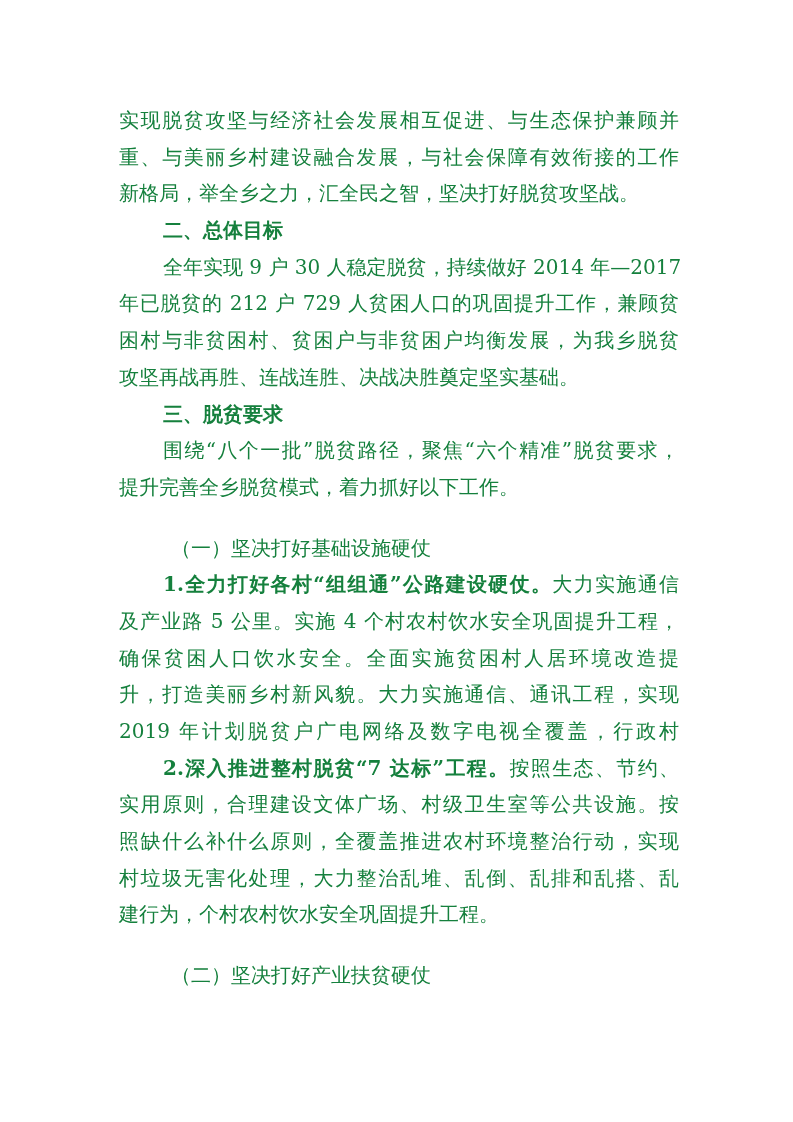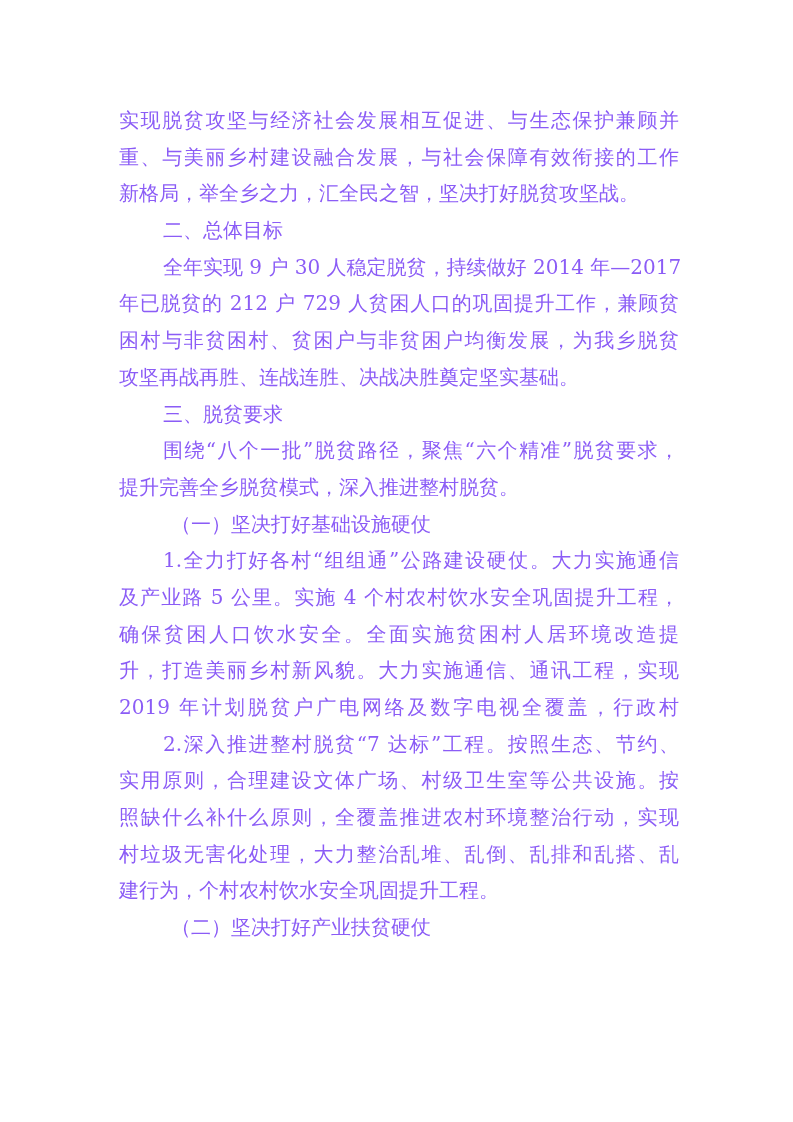--- a/index.html
+++ b/index.html
@@ -1,49 +1,49 @@
 <!DOCTYPE html>
 <html><head>
 <meta charset="utf-8">
 <style>
   html, body { margin: 0; padding: 0; background: #ffffff; }
   body { width: 793px; height: 1122px; position: relative; overflow: hidden; }
   .page {
     position: absolute; left: 119px; top: 102px; width: 560px;
     font-family: "DejaVu Serif", "Liberation Serif", serif;
-    color: #8b5cf6; font-size: 20px;
+    color: #15803d; font-size: 20px;
   }
   .line {
     height: 36.7px; line-height: 36.7px; white-space: nowrap;
     text-align: justify; text-align-last: justify; letter-spacing: 0;
   }
   .line.last { text-align-last: left; }
   .indent { padding-left: 44px; }
   .indent2 { padding-left: 52px; }
-  .heading { font-family: "DejaVu Sans", "Liberation Sans", sans-serif; font-weight: normal; text-align-last: left; }
-  .sub { text-align-last: left; }
-  b { font-weight: normal; }
+  .heading { font-family: "DejaVu Sans", "Liberation Sans", sans-serif; font-weight: bold; text-align-last: left; }
+  .sub { text-align-last: left; margin-top: 24px; }
+  b { font-weight: bold; }
 </style>
 </head>
 <body>
 
 <div class="page">
   <div class="line">实现脱贫攻坚与经济社会发展相互促进、与生态保护兼顾并</div>
   <div class="line">重、与美丽乡村建设融合发展，与社会保障有效衔接的工作</div>
   <div class="line last">新格局，举全乡之力，汇全民之智，坚决打好脱贫攻坚战。</div>
 
   <div class="line heading indent">二、总体目标</div>
   <div class="line indent">全年实现 9 户 30 人稳定脱贫，持续做好 2014 年—2017</div>
   <div class="line">年已脱贫的 212 户 729 人贫困人口的巩固提升工作，兼顾贫</div>
   <div class="line">困村与非贫困村、贫困户与非贫困户均衡发展，为我乡脱贫</div>
   <div class="line last">攻坚再战再胜、连战连胜、决战决胜奠定坚实基础。</div>
 
   <div class="line heading indent">三、脱贫要求</div>
   <div class="line indent">围绕“八个一批”脱贫路径，聚焦“六个精准”脱贫要求，</div>
-  <div class="line last">提升完善全乡脱贫模式，深入推进整村脱贫。</div>
+  <div class="line last">提升完善全乡脱贫模式，着力抓好以下工作。</div>
 
   <div class="line sub indent2">（一）坚决打好基础设施硬仗</div>
 
   <div class="line indent"><b>1.全力打好各村“组组通”公路建设硬仗。</b><span>大力实施通信</span></div>
   <div class="line">及产业路 5 公里。实施 4 个村农村饮水安全巩固提升工程，</div>
   <div class="line">确保贫困人口饮水安全。全面实施贫困村人居环境改造提</div>
   <div class="line">升，打造美丽乡村新风貌。大力实施通信、通讯工程，实现</div>
   <div class="line">2019 年计划脱贫户广电网络及数字电视全覆盖，行政村</div>
 
   <div class="line indent"><b>2.深入推进整村脱贫“7 达标”工程。</b><span>按照生态、节约、</span></div>

